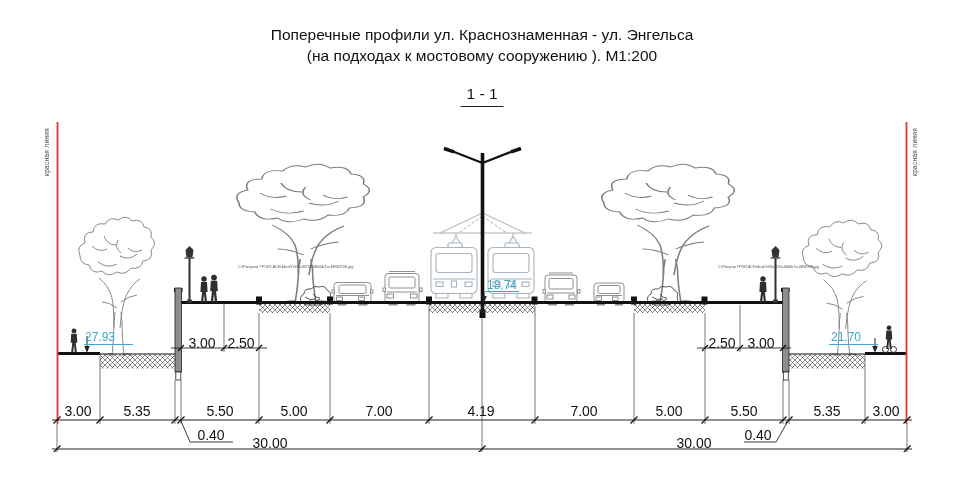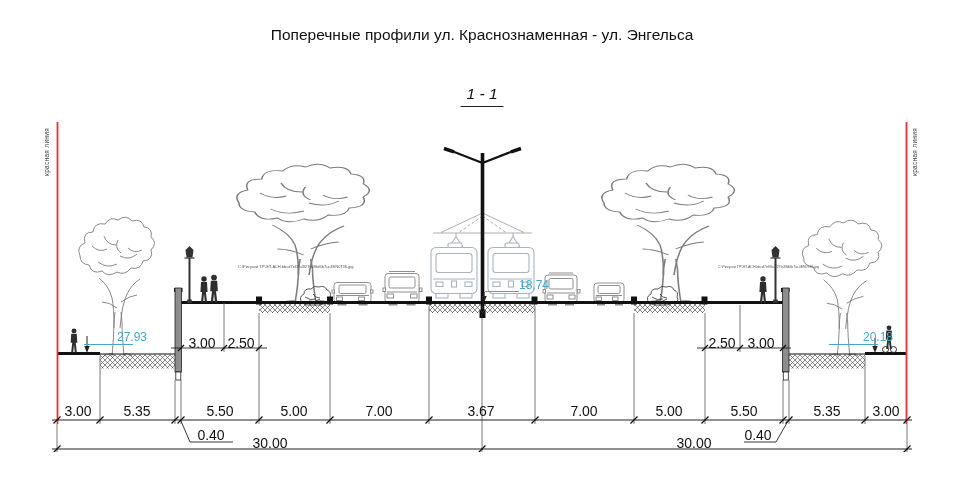--- a/index.html
+++ b/index.html
@@ -2,23 +2,23 @@
 <html><head>
 <meta charset="utf-8">
 <style>
   html,body{margin:0;padding:0;background:#fff;}
   .canvas{position:relative;width:957px;height:452px;background:#fff;overflow:hidden;
           font-family:"Liberation Sans", sans-serif;color:#111;}
   svg{position:absolute;left:0;top:0;}
   .t1{position:absolute;left:482px;top:26px;transform:translateX(-50%);font-size:15.5px;white-space:nowrap;}
   .t2{position:absolute;left:482px;top:47px;transform:translateX(-50%);font-size:15.5px;white-space:nowrap;}
   .sec{position:absolute;left:482px;top:85px;transform:translateX(-50%);font-size:15.5px;
-       border-bottom:1.6px solid #222;padding:0 6px 3px 6px;white-space:nowrap;font-style:italic;}
+       border-bottom:1.6px solid #222;padding:0 6px 3px 6px;white-space:nowrap;}
   .dim{position:absolute;transform:translateX(-50%);font-size:14px;color:#111;white-space:nowrap;}
-  .elev{position:absolute;font-size:12px;color:#3fa8cd;white-space:nowrap;padding-left:32px;}
+  .elev{position:absolute;font-size:12px;color:#3fa8cd;white-space:nowrap;}
   .vlabel{position:absolute;transform:translate(-50%,-50%) rotate(-90deg);font-size:6.5px;
           color:#3a3a3a;white-space:nowrap;letter-spacing:.3px;}
   .fpath{position:absolute;font-size:4px;color:#555;white-space:nowrap;letter-spacing:0;}
 </style>
 </head>
 <body>
 
 <div class="canvas">
 
   <svg width="957" height="503" viewBox="0 0 957 503">
@@ -281,38 +281,39 @@
       <line x1="484" y1="292" x2="484" y2="299" stroke="#222" stroke-width="1"></line>
       <polygon points="484,303 481.3,296 486.7,296" fill="#222"></polygon>
       <line x1="485" y1="291.5" x2="519" y2="291.5" stroke="#3fa8cd" stroke-width="1"></line>
       <line x1="875" y1="338" x2="875" y2="349" stroke="#222" stroke-width="1"></line>
       <polygon points="875,353 872.3,346 877.7,346" fill="#222"></polygon>
       <line x1="829" y1="344.5" x2="878" y2="344.5" stroke="#3fa8cd" stroke-width="1"></line>
     </g>
   </svg>
 
   <div class="t1">Поперечные профили ул. Краснознаменная - ул. Энгельса</div>
+  <div class="t2">(на подходах к мостовому сооружению ).   М1:200</div>
   <div class="sec">1 - 1</div>
 
   <div class="vlabel" style="left:46px;top:152px;">красная линия</div>
   <div class="vlabel" style="left:914px;top:152px;">красная линия</div>
 
   <div class="elev" style="left:85px;top:330px;">27.93</div>
   <div class="elev" style="left:487px;top:278px;">18,74</div>
-  <div class="elev" style="left:831px;top:330px;">20.18</div>
+  <div class="elev" style="left:831px;top:330px;">21.70</div>
 
   <div class="fpath" style="left:238px;top:264px;">С:\Рисунки ТР\ЭП.АСН.bbcd7ef3fa3f27fa38d6b7uc4EN0736.jpg</div>
   <div class="fpath" style="left:718px;top:265px;font-size:3.5px;">С:\Рисунки ТР\ЭП.АСН.bbcd7ef3fa3f27fa38d6b7uc4EN0736.jpg</div>
 
   <div class="dim" style="left:78px;top:403px;">3.00</div>
   <div class="dim" style="left:137px;top:403px;">5.35</div>
   <div class="dim" style="left:220px;top:403px;">5.50</div>
   <div class="dim" style="left:294px;top:403px;">5.00</div>
   <div class="dim" style="left:379px;top:403px;">7.00</div>
-  <div class="dim" style="left:481px;top:403px;">3.67</div>
+  <div class="dim" style="left:481px;top:403px;">4.19</div>
   <div class="dim" style="left:584px;top:403px;">7.00</div>
   <div class="dim" style="left:669px;top:403px;">5.00</div>
   <div class="dim" style="left:744px;top:403px;">5.50</div>
   <div class="dim" style="left:827px;top:403px;">5.35</div>
   <div class="dim" style="left:886px;top:403px;">3.00</div>
 
   <div class="dim" style="left:211px;top:427px;">0.40</div>
   <div class="dim" style="left:758px;top:427px;">0.40</div>
 
   <div class="dim" style="left:270px;top:435px;">30.00</div>

